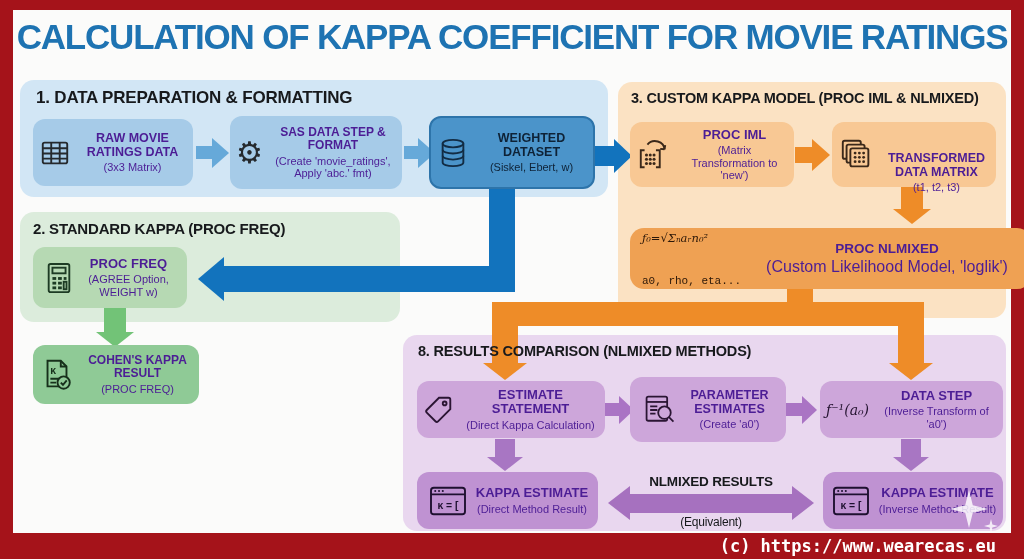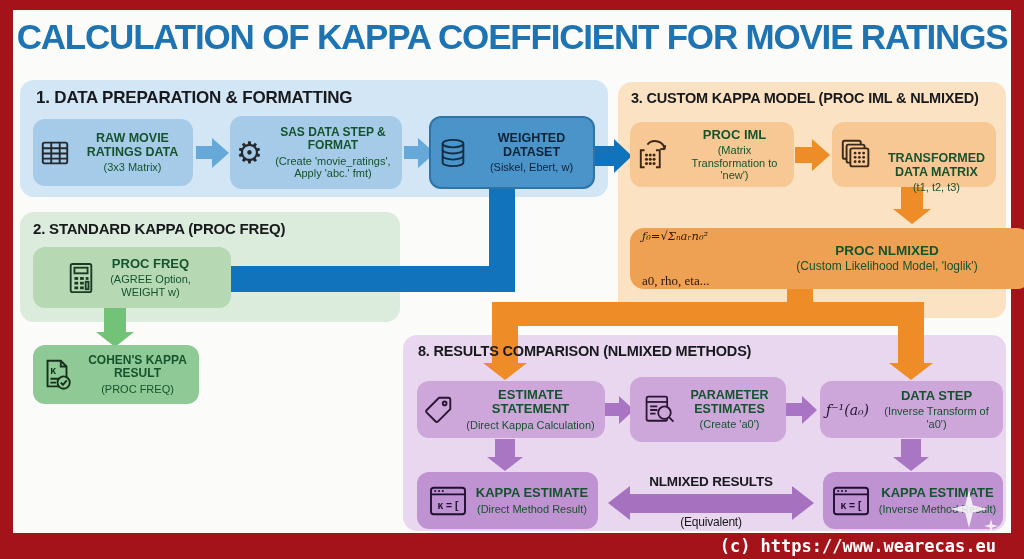--- a/index.html
+++ b/index.html
@@ -6,28 +6,28 @@
   .frame{position:relative;width:1024px;height:559px;background:#a5131a;overflow:hidden;
          font-family:"Liberation Sans",sans-serif;}
   .canvas{position:absolute;left:13px;top:10px;width:998px;height:523px;background:#fbfbfa;}
   .title{position:absolute;left:0;right:0;top:17px;text-align:center;font-size:35px;font-weight:bold;
          letter-spacing:-1.2px;color:#1e73b2;z-index:6;}
   .panel{position:absolute;border-radius:14px;z-index:1;}
   .plabel{position:absolute;font-weight:bold;color:#17191c;z-index:5;letter-spacing:-0.2px;}
   .node{position:absolute;border-radius:12px;display:flex;flex-direction:row;align-items:center;
         justify-content:center;gap:7px;padding:2px 6px;box-sizing:border-box;z-index:4;}
   .ic{flex:0 0 auto;display:flex;align-items:center;justify-content:center;}
-  .tx{flex:0 1 auto;text-align:center;line-height:1.12;color:#14532d;}
+  .tx{flex:0 1 auto;text-align:center;line-height:1.12;color:#4c1d95;}
   .t{font-weight:bold;font-size:12.5px;}
   .s{font-size:11px;margin-top:2px;}
   .ar{position:absolute;z-index:3;}
   .tri{position:absolute;width:0;height:0;z-index:3;}
   .gearglyph{font-family:"DejaVu Sans",sans-serif;font-size:30px;line-height:1;color:#25292d;}
   .formula{font-family:"DejaVu Serif",serif;font-style:italic;font-size:11.5px;color:#2b1708;line-height:1.4;}
-  .params{font-family:Liberation Serif, serif;font-style:normal;font-size:13px;color:#2b1708;margin-top:28px;}
+  .params{font-family:Liberation Mono, monospace;font-style:normal;font-size:11px;color:#2b1708;margin-top:28px;}
   .finv{font-family:"DejaVu Serif",serif;font-style:italic;font-size:14px;color:#241330;white-space:nowrap;}
   .footer{position:absolute;right:28px;top:536px;color:#ffffff;font-family:"DejaVu Sans Mono",monospace;
           font-weight:bold;font-size:17px;z-index:6;}
   .star{position:absolute;background:rgba(255,255,255,.82);z-index:7;
         clip-path:polygon(50% 0,60% 40%,100% 50%,60% 60%,50% 100%,40% 60%,0 50%,40% 40%);}
   svg text{font-family:"Liberation Sans",sans-serif;}
 </style>
 </head>
 <body>
 
@@ -84,21 +84,21 @@
   <div class="ar" style="left:595px;top:146px;width:19px;height:20px;background:#1273bd;"></div>
   <div class="tri" style="left:614px;top:139px;border-top:17px solid transparent;border-bottom:17px solid transparent;border-left:18px solid #1273bd;"></div>
 
   <div class="ar" style="left:489px;top:189px;width:26px;height:101px;background:#1273bd;border-radius:0 0 10px 0;"></div>
   <div class="ar" style="left:222px;top:266px;width:293px;height:26px;background:#1273bd;"></div>
   <div class="tri" style="left:198px;top:257px;border-top:22px solid transparent;border-bottom:22px solid transparent;border-right:26px solid #1273bd;"></div>
 
   <div class="panel" style="left:20px;top:212px;width:380px;height:110px;background:#dcecdc;"></div>
   <div class="plabel" style="left:33px;top:220px;font-size:15px;">2. STANDARD KAPPA (PROC FREQ)</div>
 
-  <div class="node" style="left:33px;top:247px;width:198px;height:61px;background:#b6d9b3;">
+  <div class="node" style="left:33px;top:247px;width:154px;height:61px;background:#b6d9b3;">
     <span class="ic">
       <svg width="30" height="34" viewBox="0 0 32 36" fill="none" stroke="#1d3b24" stroke-width="2">
         <rect x="5" y="3" width="22" height="30" rx="2"></rect>
         <rect x="9" y="7" width="14" height="6"></rect>
         <rect x="9" y="17" width="4" height="3" fill="#1d3b24" stroke="none"></rect>
         <rect x="15" y="17" width="4" height="3" fill="#1d3b24" stroke="none"></rect>
         <rect x="21" y="17" width="3" height="3" fill="#1d3b24" stroke="none"></rect>
         <rect x="9" y="22" width="4" height="3" fill="#1d3b24" stroke="none"></rect>
         <rect x="15" y="22" width="4" height="3" fill="#1d3b24" stroke="none"></rect>
         <rect x="9" y="27" width="4" height="3" fill="#1d3b24" stroke="none"></rect>
@@ -188,21 +188,21 @@
   <div class="ar" style="left:901px;top:187px;width:22px;height:23px;background:#ee8c28;"></div>
   <div class="tri" style="left:893px;top:209px;border-left:19px solid transparent;border-right:19px solid transparent;border-top:15px solid #ee8c28;"></div>
 
   <div class="node" style="left:630px;top:228px;width:401px;height:61px;background:#efa153;border-radius:14px;justify-content:flex-start;">
     <span class="ic" style="flex-direction:column;align-items:flex-start;width:100px;padding-left:6px;">
       <span class="formula">ƒ₀=√Σₙaᵣn₀²</span>
       <span class="params">a0, rho, eta...</span>
     </span>
     <span class="tx" style="flex:1;">
       <div class="t" style="font-size:13.5px;">PROC NLMIXED</div>
-      <div class="s" style="font-size:12px;">(Custom Likelihood Model, 'loglik')</div>
+      <div class="s" style="font-size:16px;">(Custom Likelihood Model, 'loglik')</div>
     </span>
   </div>
 
   <div class="ar" style="left:787px;top:288px;width:26px;height:27px;background:#ee8c28;"></div>
   <div class="ar" style="left:492px;top:302px;width:432px;height:24px;background:#ee8c28;border-radius:12px;"></div>
   <div class="ar" style="left:492px;top:302px;width:26px;height:62px;background:#ee8c28;"></div>
   <div class="tri" style="left:483px;top:363px;border-left:22px solid transparent;border-right:22px solid transparent;border-top:17px solid #ee8c28;"></div>
   <div class="ar" style="left:898px;top:302px;width:26px;height:62px;background:#ee8c28;"></div>
   <div class="tri" style="left:889px;top:363px;border-left:22px solid transparent;border-right:22px solid transparent;border-top:17px solid #ee8c28;"></div>
 

